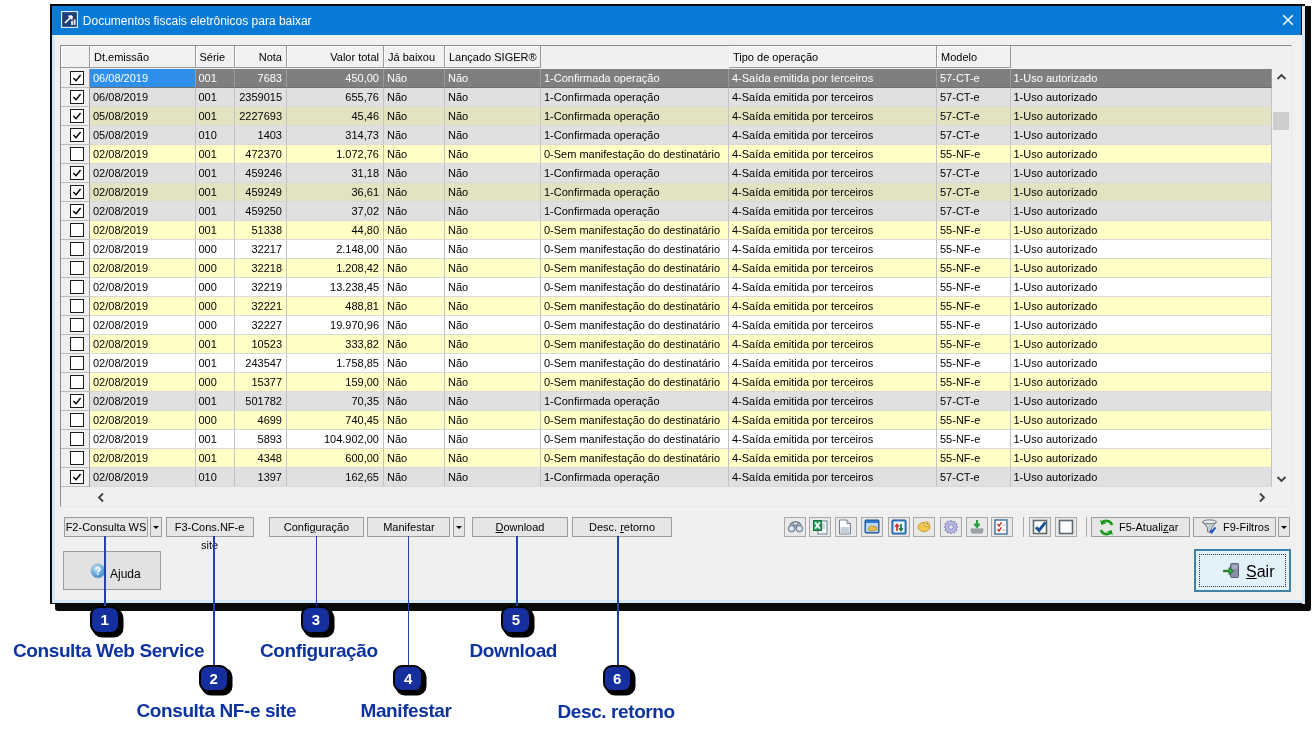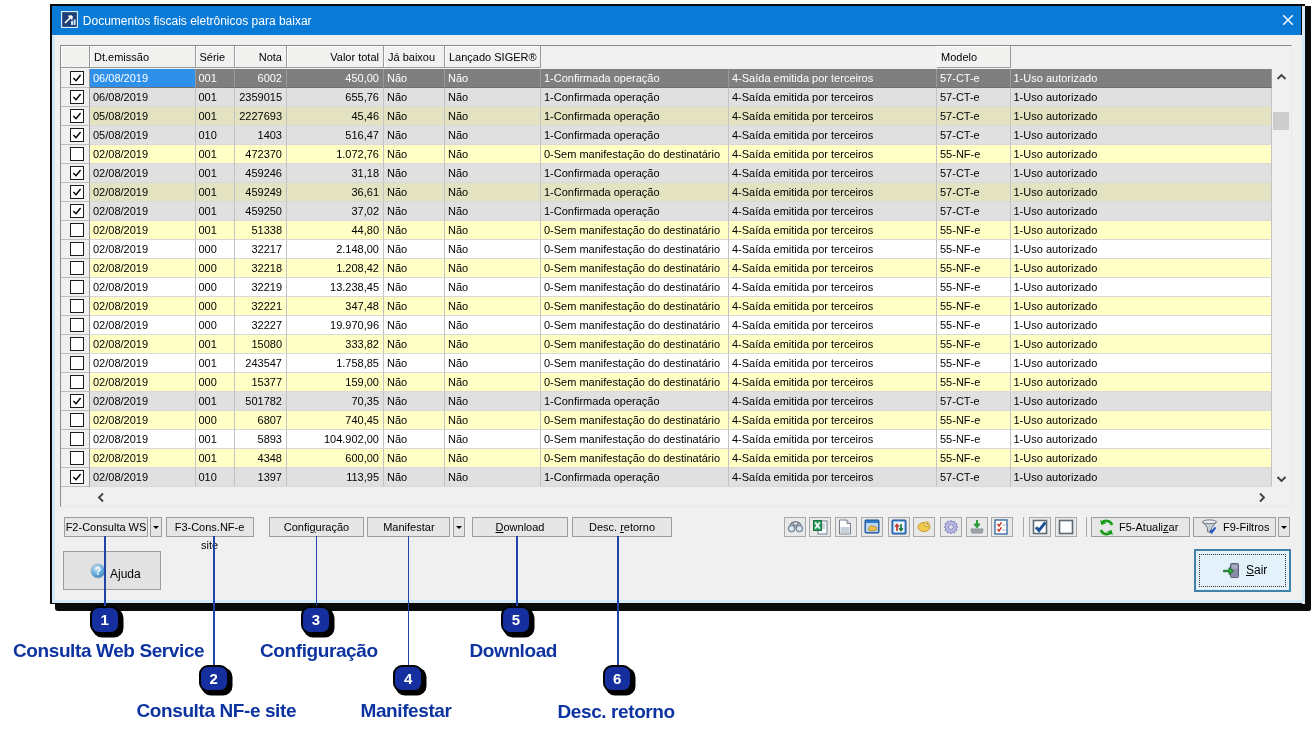--- a/index.html
+++ b/index.html
@@ -76,33 +76,34 @@
         <div id="clientin">
       <div id="grid">
         <div id="hdr">
               <div class="hc l" style="left:0px;width:29px"></div>
               <div class="hc l" style="left:29px;width:105.5px">Dt.emissão</div>
               <div class="hc l" style="left:134.5px;width:39.5px">Série</div>
               <div class="hc r" style="left:174px;width:52px">Nota</div>
               <div class="hc r" style="left:226px;width:97px">Valor total</div>
               <div class="hc l" style="left:323px;width:61px">Já baixou</div>
               <div class="hc l" style="left:384px;width:96px">Lançado SIGER®</div>
+              <div class="hc l" style="left:668px;width:208px">Tipo de operação</div>
               <div class="hc l" style="left:876px;width:73.5px">Modelo</div>
             </div>
         <div class="row sel" style="top:23px">
               <div class="c cb" style="left:0px;width:29px">
                 <span class="ckb">
                   <svg class="ck" viewBox="0 0 13 13">
                     <path d="M2.6 6.5 L5.4 9.4 L10.4 3.2" stroke="#000" stroke-width="1.6" fill="none"></path>
                   </svg>
                 </span>
               </div>
               <div class="c l selblue" style="left:29px;width:105.5px" id="selcell">06/08/2019</div>
               <div class="c l" style="left:134.5px;width:39.5px">001</div>
-              <div class="c r" style="left:174px;width:52px">6002</div>
+              <div class="c r" style="left:174px;width:52px">7683</div>
               <div class="c r" style="left:226px;width:97px">450,00</div>
               <div class="c l" style="left:323px;width:61px">Não</div>
               <div class="c l" style="left:384px;width:96px">Não</div>
               <div class="c l" style="left:480px;width:188px">1-Confirmada operação</div>
               <div class="c l" style="left:668px;width:208px">4-Saída emitida por terceiros</div>
               <div class="c l" style="left:876px;width:73.5px">57-CT-e</div>
               <div class="c l" style="left:949.5px;width:261.5px">1-Uso autorizado</div>
             </div>
             <div class="row gray" style="top:42px">
               <div class="c cb" style="left:0px;width:29px">
@@ -146,21 +147,21 @@
               <div class="c cb" style="left:0px;width:29px">
                 <span class="ckb">
                   <svg class="ck" viewBox="0 0 13 13">
                     <path d="M2.6 6.5 L5.4 9.4 L10.4 3.2" stroke="#000" stroke-width="1.6" fill="none"></path>
                   </svg>
                 </span>
               </div>
               <div class="c l" style="left:29px;width:105.5px">05/08/2019</div>
               <div class="c l" style="left:134.5px;width:39.5px">010</div>
               <div class="c r" style="left:174px;width:52px">1403</div>
-              <div class="c r" style="left:226px;width:97px">516,47</div>
+              <div class="c r" style="left:226px;width:97px">314,73</div>
               <div class="c l" style="left:323px;width:61px">Não</div>
               <div class="c l" style="left:384px;width:96px">Não</div>
               <div class="c l" style="left:480px;width:188px">1-Confirmada operação</div>
               <div class="c l" style="left:668px;width:208px">4-Saída emitida por terceiros</div>
               <div class="c l" style="left:876px;width:73.5px">57-CT-e</div>
               <div class="c l" style="left:949.5px;width:261.5px">1-Uso autorizado</div>
             </div>
             <div class="row yellow" style="top:99px">
               <div class="c cb" style="left:0px;width:29px">
                 <span class="ckb"></span>
@@ -293,21 +294,21 @@
               <div class="c l" style="left:876px;width:73.5px">55-NF-e</div>
               <div class="c l" style="left:949.5px;width:261.5px">1-Uso autorizado</div>
             </div>
             <div class="row yellow" style="top:251px">
               <div class="c cb" style="left:0px;width:29px">
                 <span class="ckb"></span>
               </div>
               <div class="c l" style="left:29px;width:105.5px">02/08/2019</div>
               <div class="c l" style="left:134.5px;width:39.5px">000</div>
               <div class="c r" style="left:174px;width:52px">32221</div>
-              <div class="c r" style="left:226px;width:97px">347,48</div>
+              <div class="c r" style="left:226px;width:97px">488,81</div>
               <div class="c l" style="left:323px;width:61px">Não</div>
               <div class="c l" style="left:384px;width:96px">Não</div>
               <div class="c l" style="left:480px;width:188px">0-Sem manifestação do destinatário</div>
               <div class="c l" style="left:668px;width:208px">4-Saída emitida por terceiros</div>
               <div class="c l" style="left:876px;width:73.5px">55-NF-e</div>
               <div class="c l" style="left:949.5px;width:261.5px">1-Uso autorizado</div>
             </div>
             <div class="row white" style="top:270px">
               <div class="c cb" style="left:0px;width:29px">
                 <span class="ckb"></span>
@@ -322,21 +323,21 @@
               <div class="c l" style="left:668px;width:208px">4-Saída emitida por terceiros</div>
               <div class="c l" style="left:876px;width:73.5px">55-NF-e</div>
               <div class="c l" style="left:949.5px;width:261.5px">1-Uso autorizado</div>
             </div>
             <div class="row yellow" style="top:289px">
               <div class="c cb" style="left:0px;width:29px">
                 <span class="ckb"></span>
               </div>
               <div class="c l" style="left:29px;width:105.5px">02/08/2019</div>
               <div class="c l" style="left:134.5px;width:39.5px">001</div>
-              <div class="c r" style="left:174px;width:52px">15080</div>
+              <div class="c r" style="left:174px;width:52px">10523</div>
               <div class="c r" style="left:226px;width:97px">333,82</div>
               <div class="c l" style="left:323px;width:61px">Não</div>
               <div class="c l" style="left:384px;width:96px">Não</div>
               <div class="c l" style="left:480px;width:188px">0-Sem manifestação do destinatário</div>
               <div class="c l" style="left:668px;width:208px">4-Saída emitida por terceiros</div>
               <div class="c l" style="left:876px;width:73.5px">55-NF-e</div>
               <div class="c l" style="left:949.5px;width:261.5px">1-Uso autorizado</div>
             </div>
             <div class="row white" style="top:308px">
               <div class="c cb" style="left:0px;width:29px">
@@ -386,21 +387,21 @@
               <div class="c l" style="left:668px;width:208px">4-Saída emitida por terceiros</div>
               <div class="c l" style="left:876px;width:73.5px">57-CT-e</div>
               <div class="c l" style="left:949.5px;width:261.5px">1-Uso autorizado</div>
             </div>
             <div class="row yellow" style="top:365px">
               <div class="c cb" style="left:0px;width:29px">
                 <span class="ckb"></span>
               </div>
               <div class="c l" style="left:29px;width:105.5px">02/08/2019</div>
               <div class="c l" style="left:134.5px;width:39.5px">000</div>
-              <div class="c r" style="left:174px;width:52px">6807</div>
+              <div class="c r" style="left:174px;width:52px">4699</div>
               <div class="c r" style="left:226px;width:97px">740,45</div>
               <div class="c l" style="left:323px;width:61px">Não</div>
               <div class="c l" style="left:384px;width:96px">Não</div>
               <div class="c l" style="left:480px;width:188px">0-Sem manifestação do destinatário</div>
               <div class="c l" style="left:668px;width:208px">4-Saída emitida por terceiros</div>
               <div class="c l" style="left:876px;width:73.5px">55-NF-e</div>
               <div class="c l" style="left:949.5px;width:261.5px">1-Uso autorizado</div>
             </div>
             <div class="row white" style="top:384px">
               <div class="c cb" style="left:0px;width:29px">
@@ -436,21 +437,21 @@
               <div class="c cb" style="left:0px;width:29px">
                 <span class="ckb">
                   <svg class="ck" viewBox="0 0 13 13">
                     <path d="M2.6 6.5 L5.4 9.4 L10.4 3.2" stroke="#000" stroke-width="1.6" fill="none"></path>
                   </svg>
                 </span>
               </div>
               <div class="c l" style="left:29px;width:105.5px">02/08/2019</div>
               <div class="c l" style="left:134.5px;width:39.5px">010</div>
               <div class="c r" style="left:174px;width:52px">1397</div>
-              <div class="c r" style="left:226px;width:97px">113,95</div>
+              <div class="c r" style="left:226px;width:97px">162,65</div>
               <div class="c l" style="left:323px;width:61px">Não</div>
               <div class="c l" style="left:384px;width:96px">Não</div>
               <div class="c l" style="left:480px;width:188px">1-Confirmada operação</div>
               <div class="c l" style="left:668px;width:208px">4-Saída emitida por terceiros</div>
               <div class="c l" style="left:876px;width:73.5px">57-CT-e</div>
               <div class="c l" style="left:949.5px;width:261.5px">1-Uso autorizado</div>
             </div>
         <div id="vsb">
           <svg style="position:absolute;left:4px;top:4px" width="11" height="8">
                 <path d="M1.5 6 L5.5 2 L9.5 6" stroke="#3f3f3f" stroke-width="1.8" fill="none"></path>
@@ -596,21 +597,21 @@
               </svg></span>
             <span style="position:absolute;left:46px;top:13px;font-size:12px">A<u>j</u>uda</span>
           </div>
       <div style="position:absolute;left:1139px;top:514px;width:97px;height:43px;border:2px solid #3f84a8;background:#e3f1fb">
         <div style="position:absolute;inset:3px;border:1px dotted #333"></div>
         <div style="position:absolute;left:26px;top:11px"><svg width="18" height="17" viewBox="0 0 18 17">
                 <rect x="8.5" y="1.5" width="8" height="14" rx="1" fill="#8a8ca8" stroke="#5a5c78" stroke-width="1"></rect>
                 <rect x="9.8" y="2.8" width="5.4" height="4" fill="#a9abc4"></rect>
                 <path d="M1.5 8.3 H7 V5.6 L11.5 9 L7 12.4 V9.7 H1.5 Z" fill="#2fae3f" stroke="#156b22" stroke-width=".9"></path>
               </svg></div>
-        <div style="position:absolute;left:50px;top:12px;font-size:12px"><u>S</u>air</div>
+        <div style="position:absolute;left:50px;top:12px;font-size:16px"><u>S</u>air</div>
       </div>
     </div>
       </div>
   </div>
   <div class="bline" style="left:104.25px;top:536px;height:70.0px"></div>
     <div class="bline" style="left:213.25px;top:536px;height:128.5px"></div>
     <div class="bline" style="left:315.75px;top:536px;height:70.0px"></div>
     <div class="bline" style="left:407.75px;top:536px;height:128.5px"></div>
     <div class="bline" style="left:516.25px;top:536px;height:70.0px"></div>
     <div class="bline" style="left:617.25px;top:536px;height:128.5px"></div>

